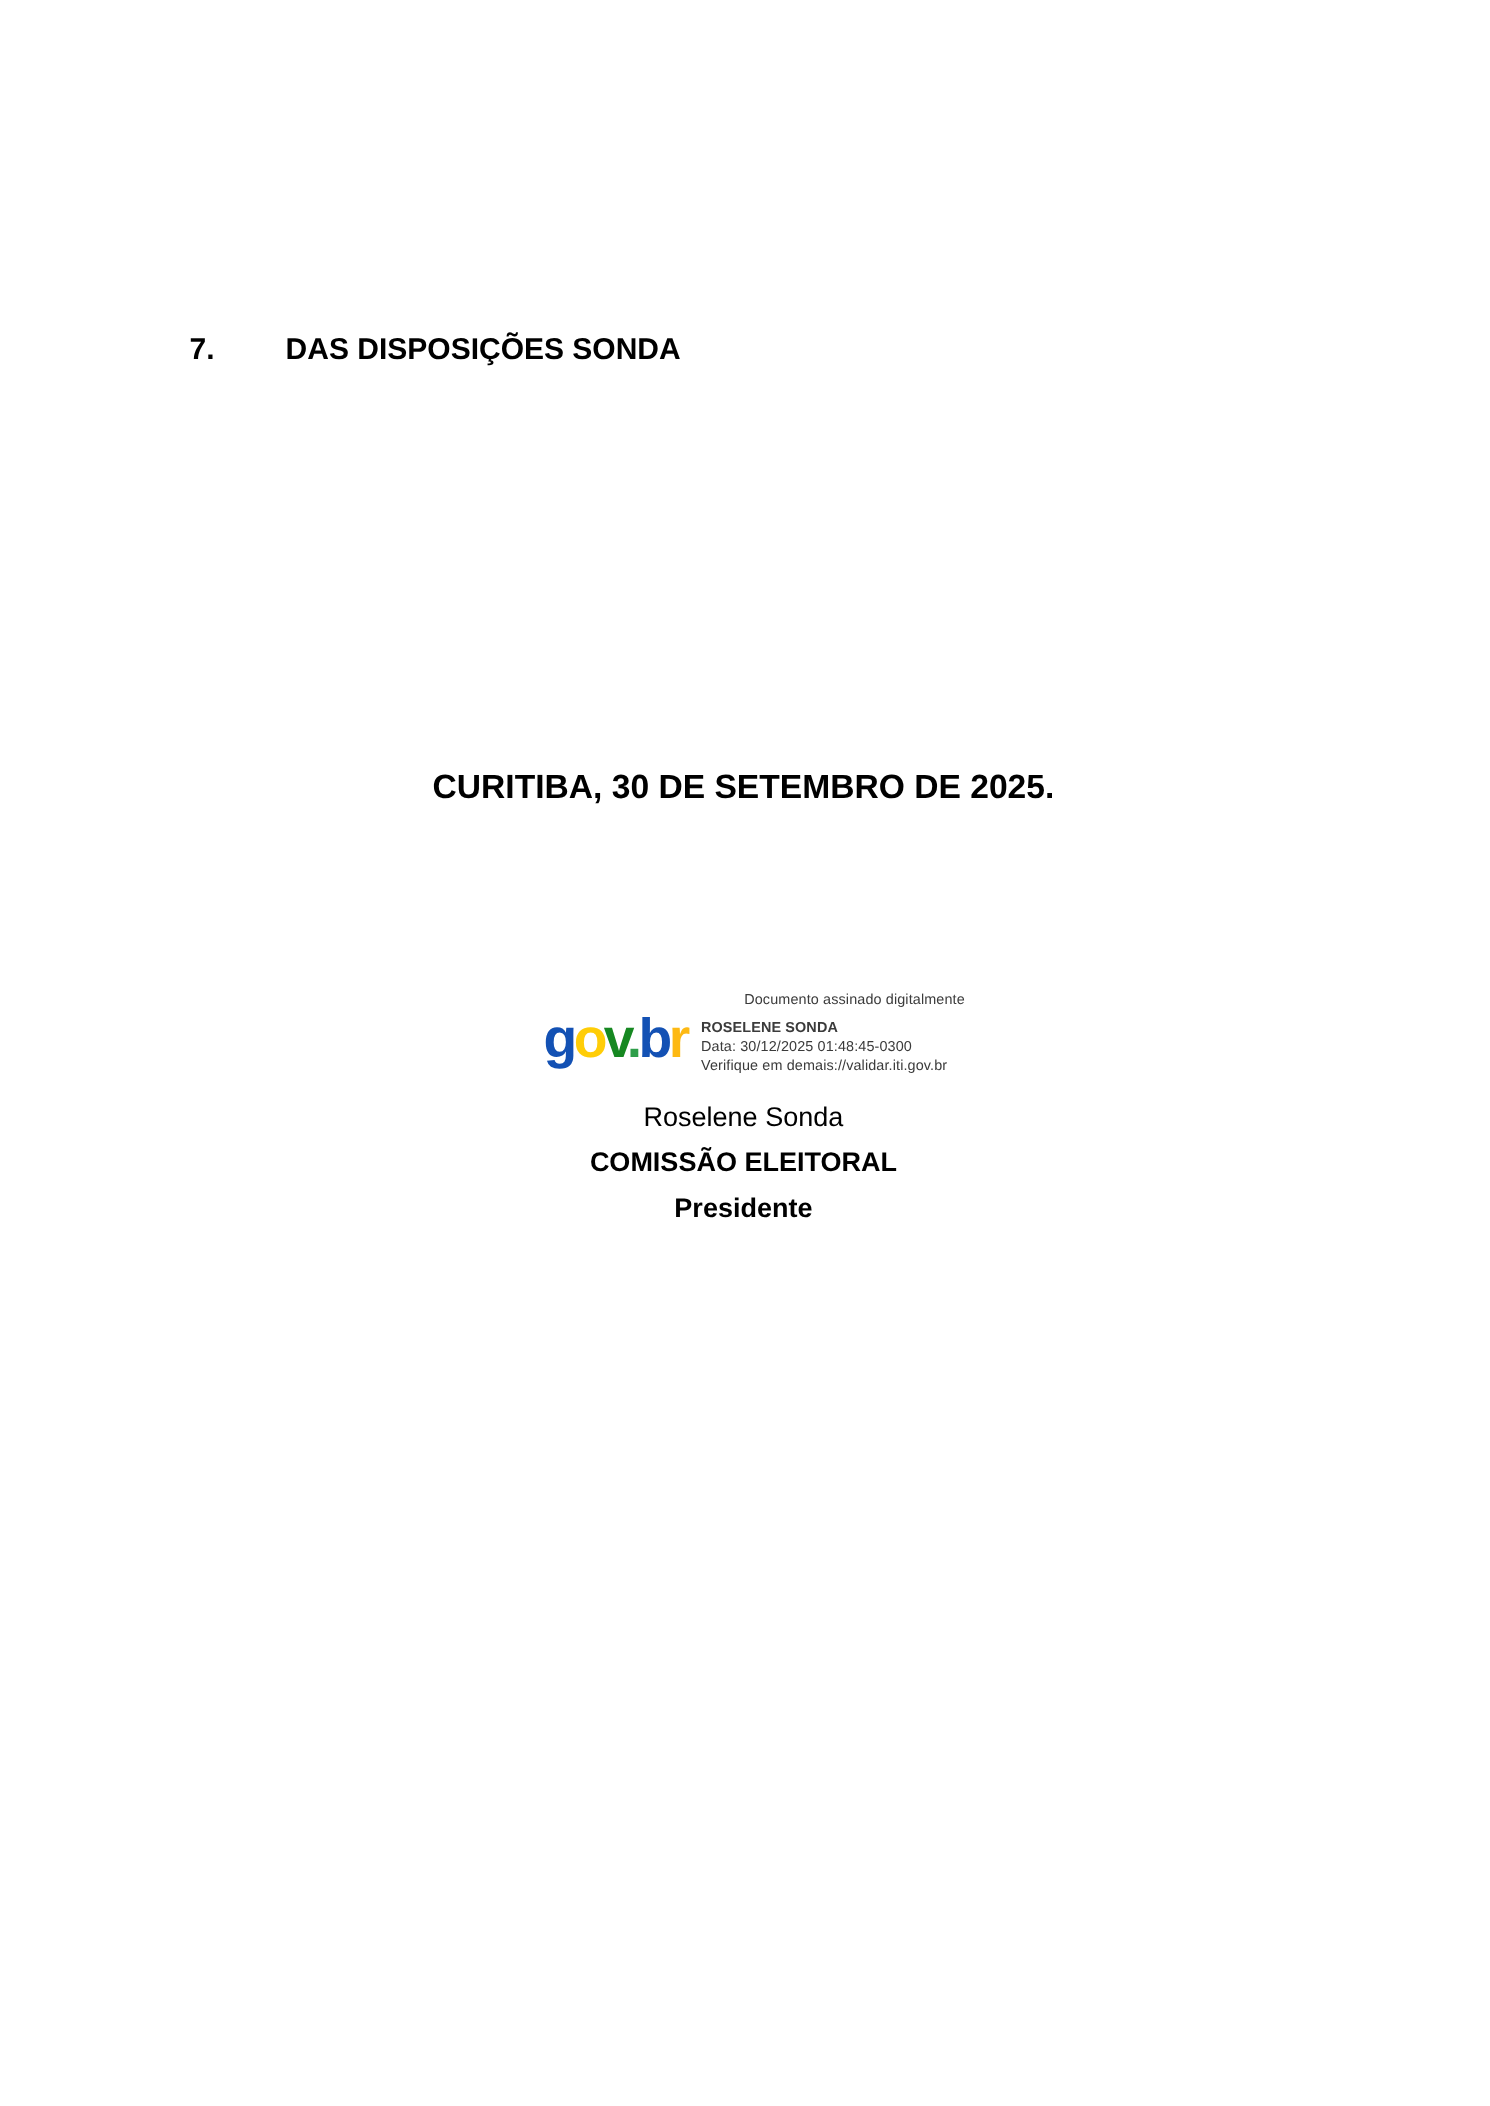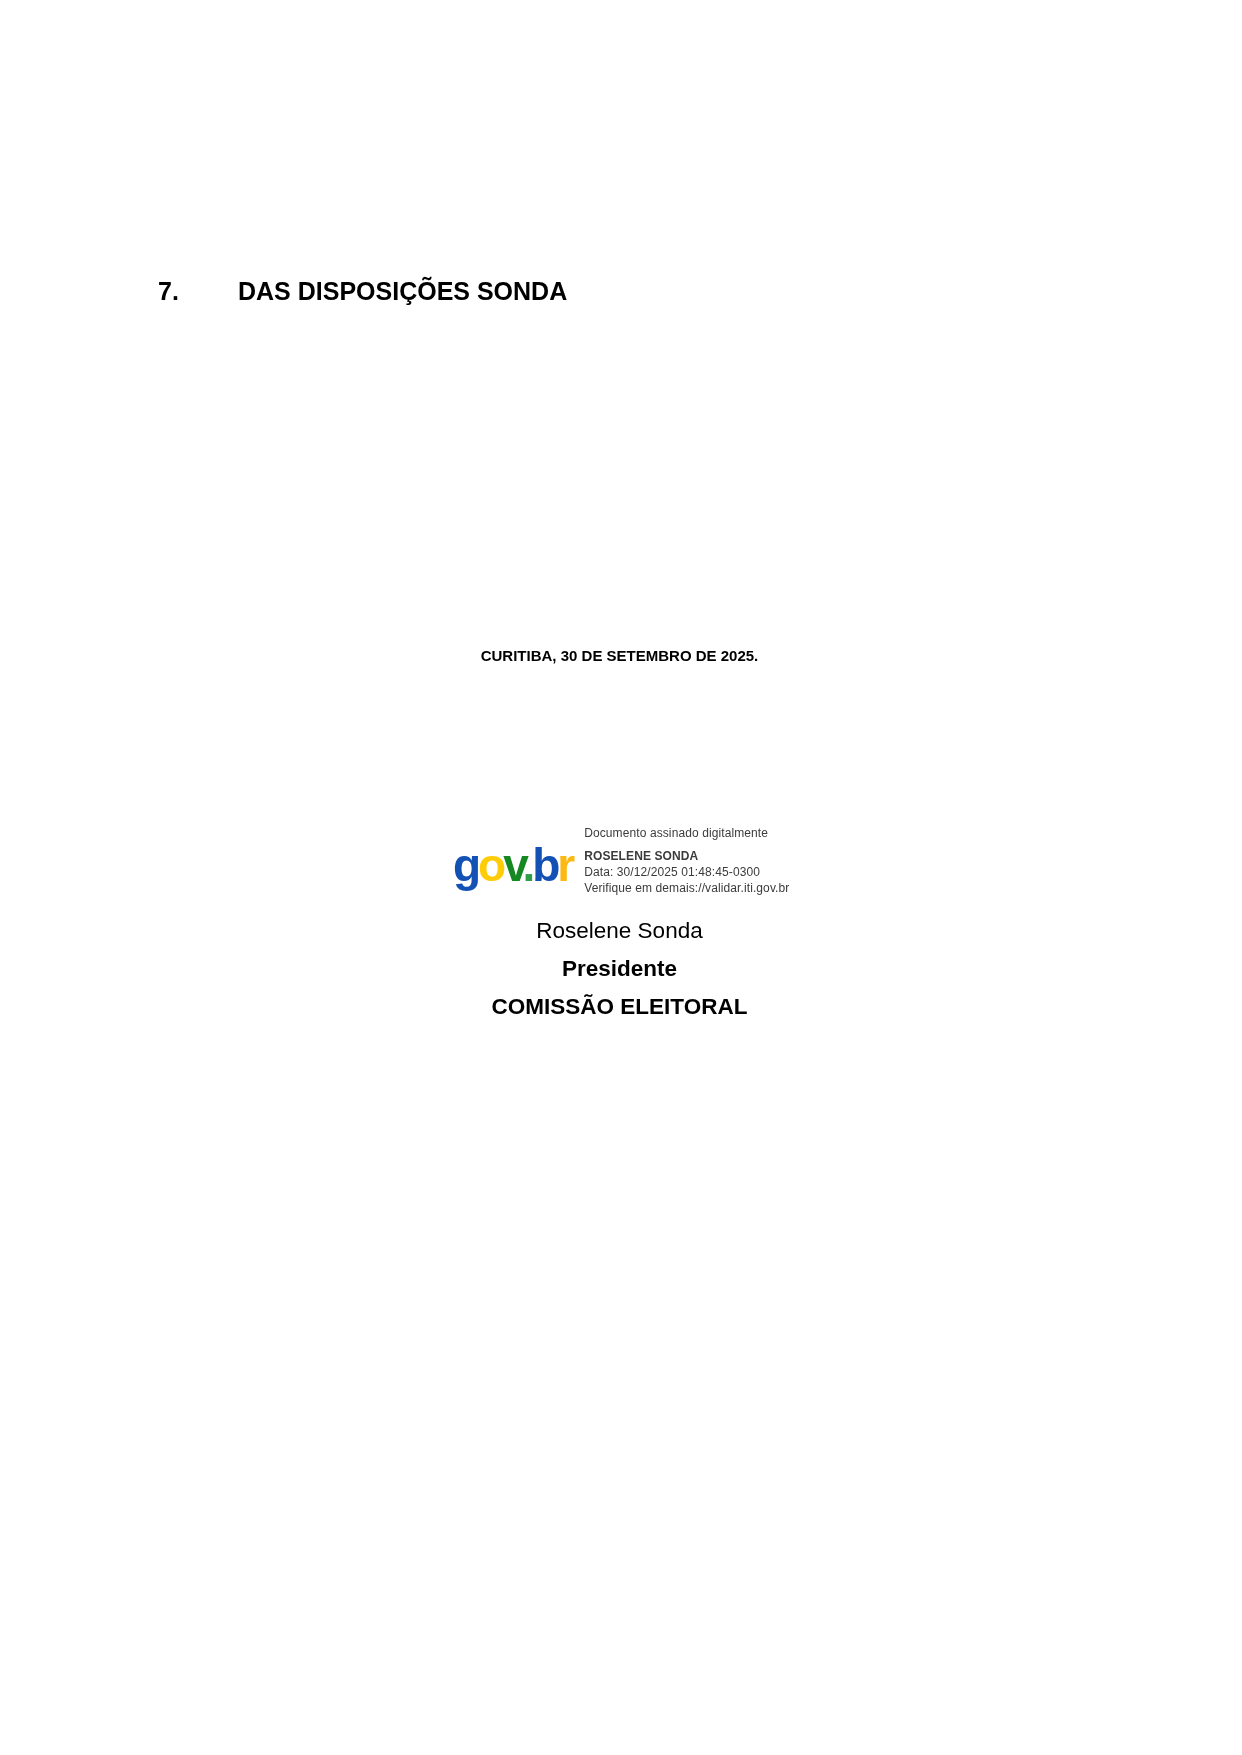--- a/index.html
+++ b/index.html
@@ -52,21 +52,21 @@
     margin-left: 82px;
     text-align: justify;
   }
   .date-line {
     position: absolute;
     left: 155px;
     top: 637px;
     width: 929px;
     text-align: center;
     font-weight: bold;
-    font-size: 15px;
+    font-size: 28px;
     line-height: 38px;
   }
   .stamp {
     position: absolute;
     left: 453px;
     top: 825px;
     display: flex;
     align-items: flex-start;
   }
   .stamp-logo {
@@ -77,21 +77,21 @@
     line-height: 32px;
     white-space: nowrap;
   }
   .stamp-text {
     margin-left: 12px;
     font-size: 12px;
     line-height: 16px;
     letter-spacing: 0.1px;
     white-space: nowrap;
   }
-  .stamp-text .line1 { margin-bottom: 7px; }
+  .stamp-text .line1 { margin-bottom: 7px; margin-left: 36px; }
   .stamp-text .signer { font-weight: bold; }
   .signature-block {
     position: absolute;
     left: 155px;
     top: 912px;
     width: 929px;
     text-align: center;
     font-size: 22.5px;
     line-height: 38px;
   }
@@ -119,17 +119,17 @@
     <div class="stamp-text" style="color: rgb(59, 59, 59);">
       <div class="line1">Documento assinado digitalmente</div>
       <div class="signer">ROSELENE SONDA</div>
       <div>Data: 30/12/2025 01:48:45-0300</div>
       <div>Verifique em demais://validar.iti.gov.br</div>
     </div>
   </div>
 
   <div class="signature-block">
     <div>Roselene Sonda</div>
+    <div class="bold">COMISSÃO ELEITORAL</div>
     <div class="bold">Presidente</div>
-    <div class="bold">COMISSÃO ELEITORAL</div>
   </div>
 
 </div>
 
 </body></html>

